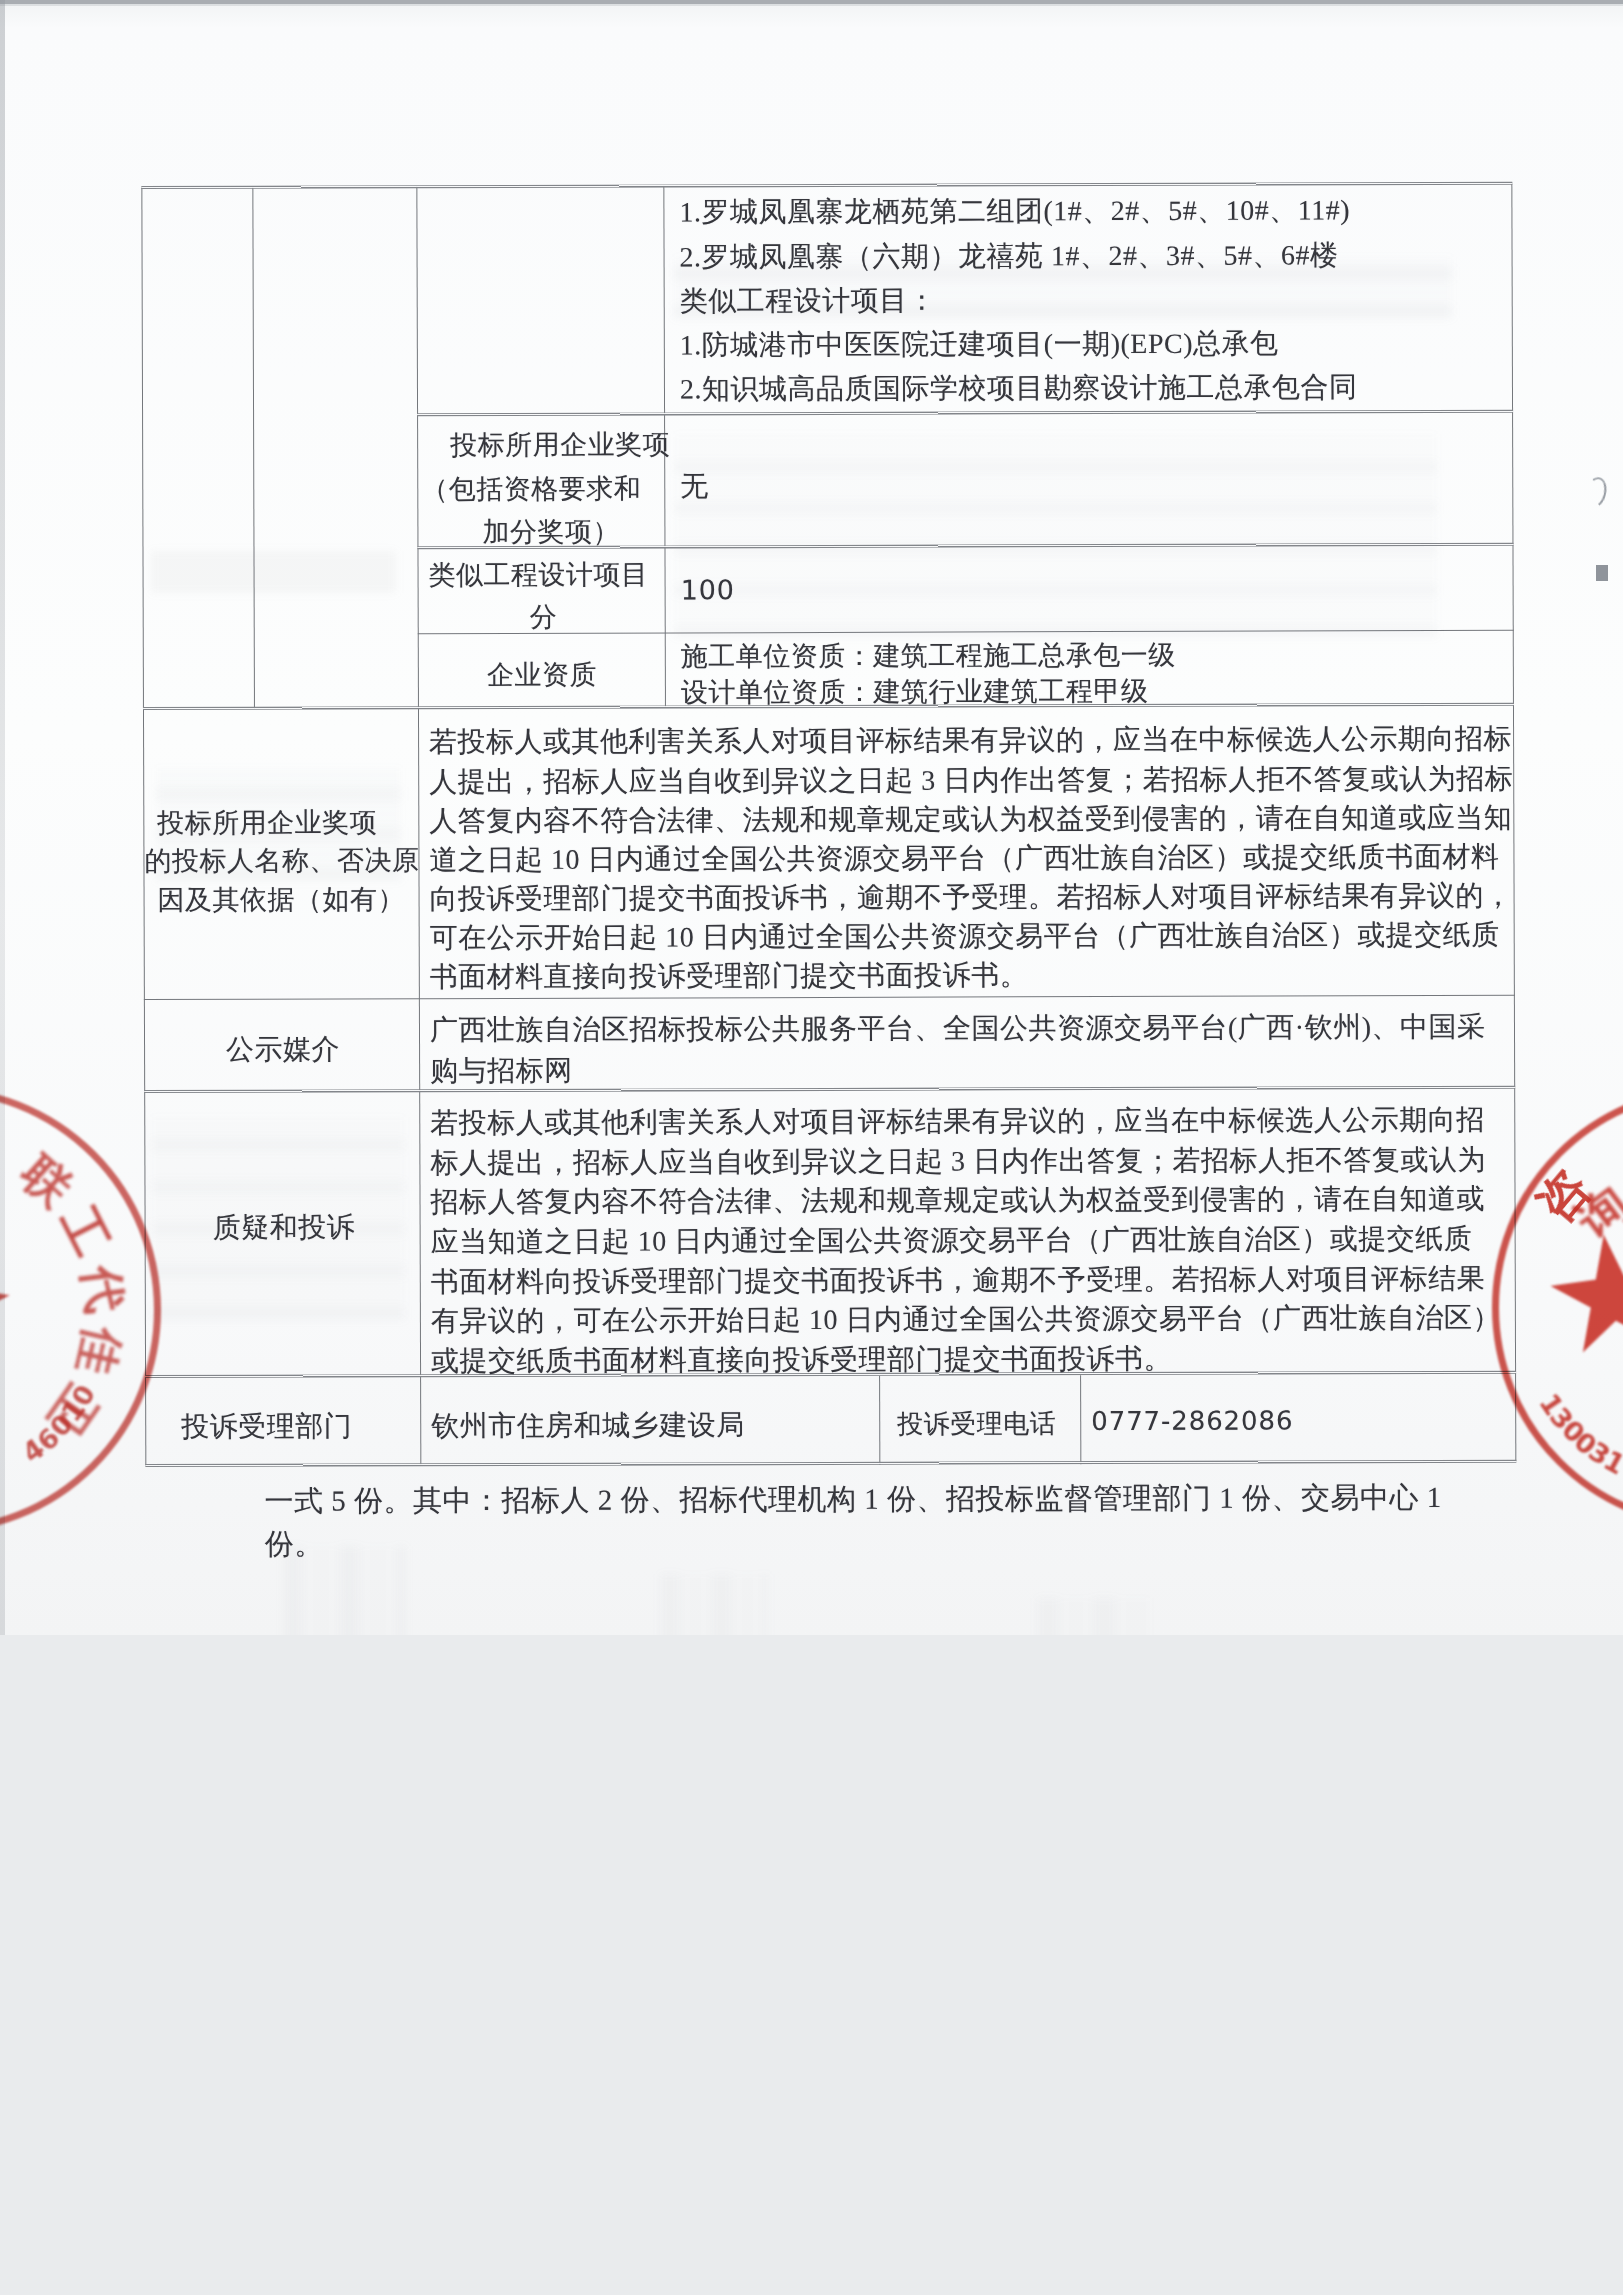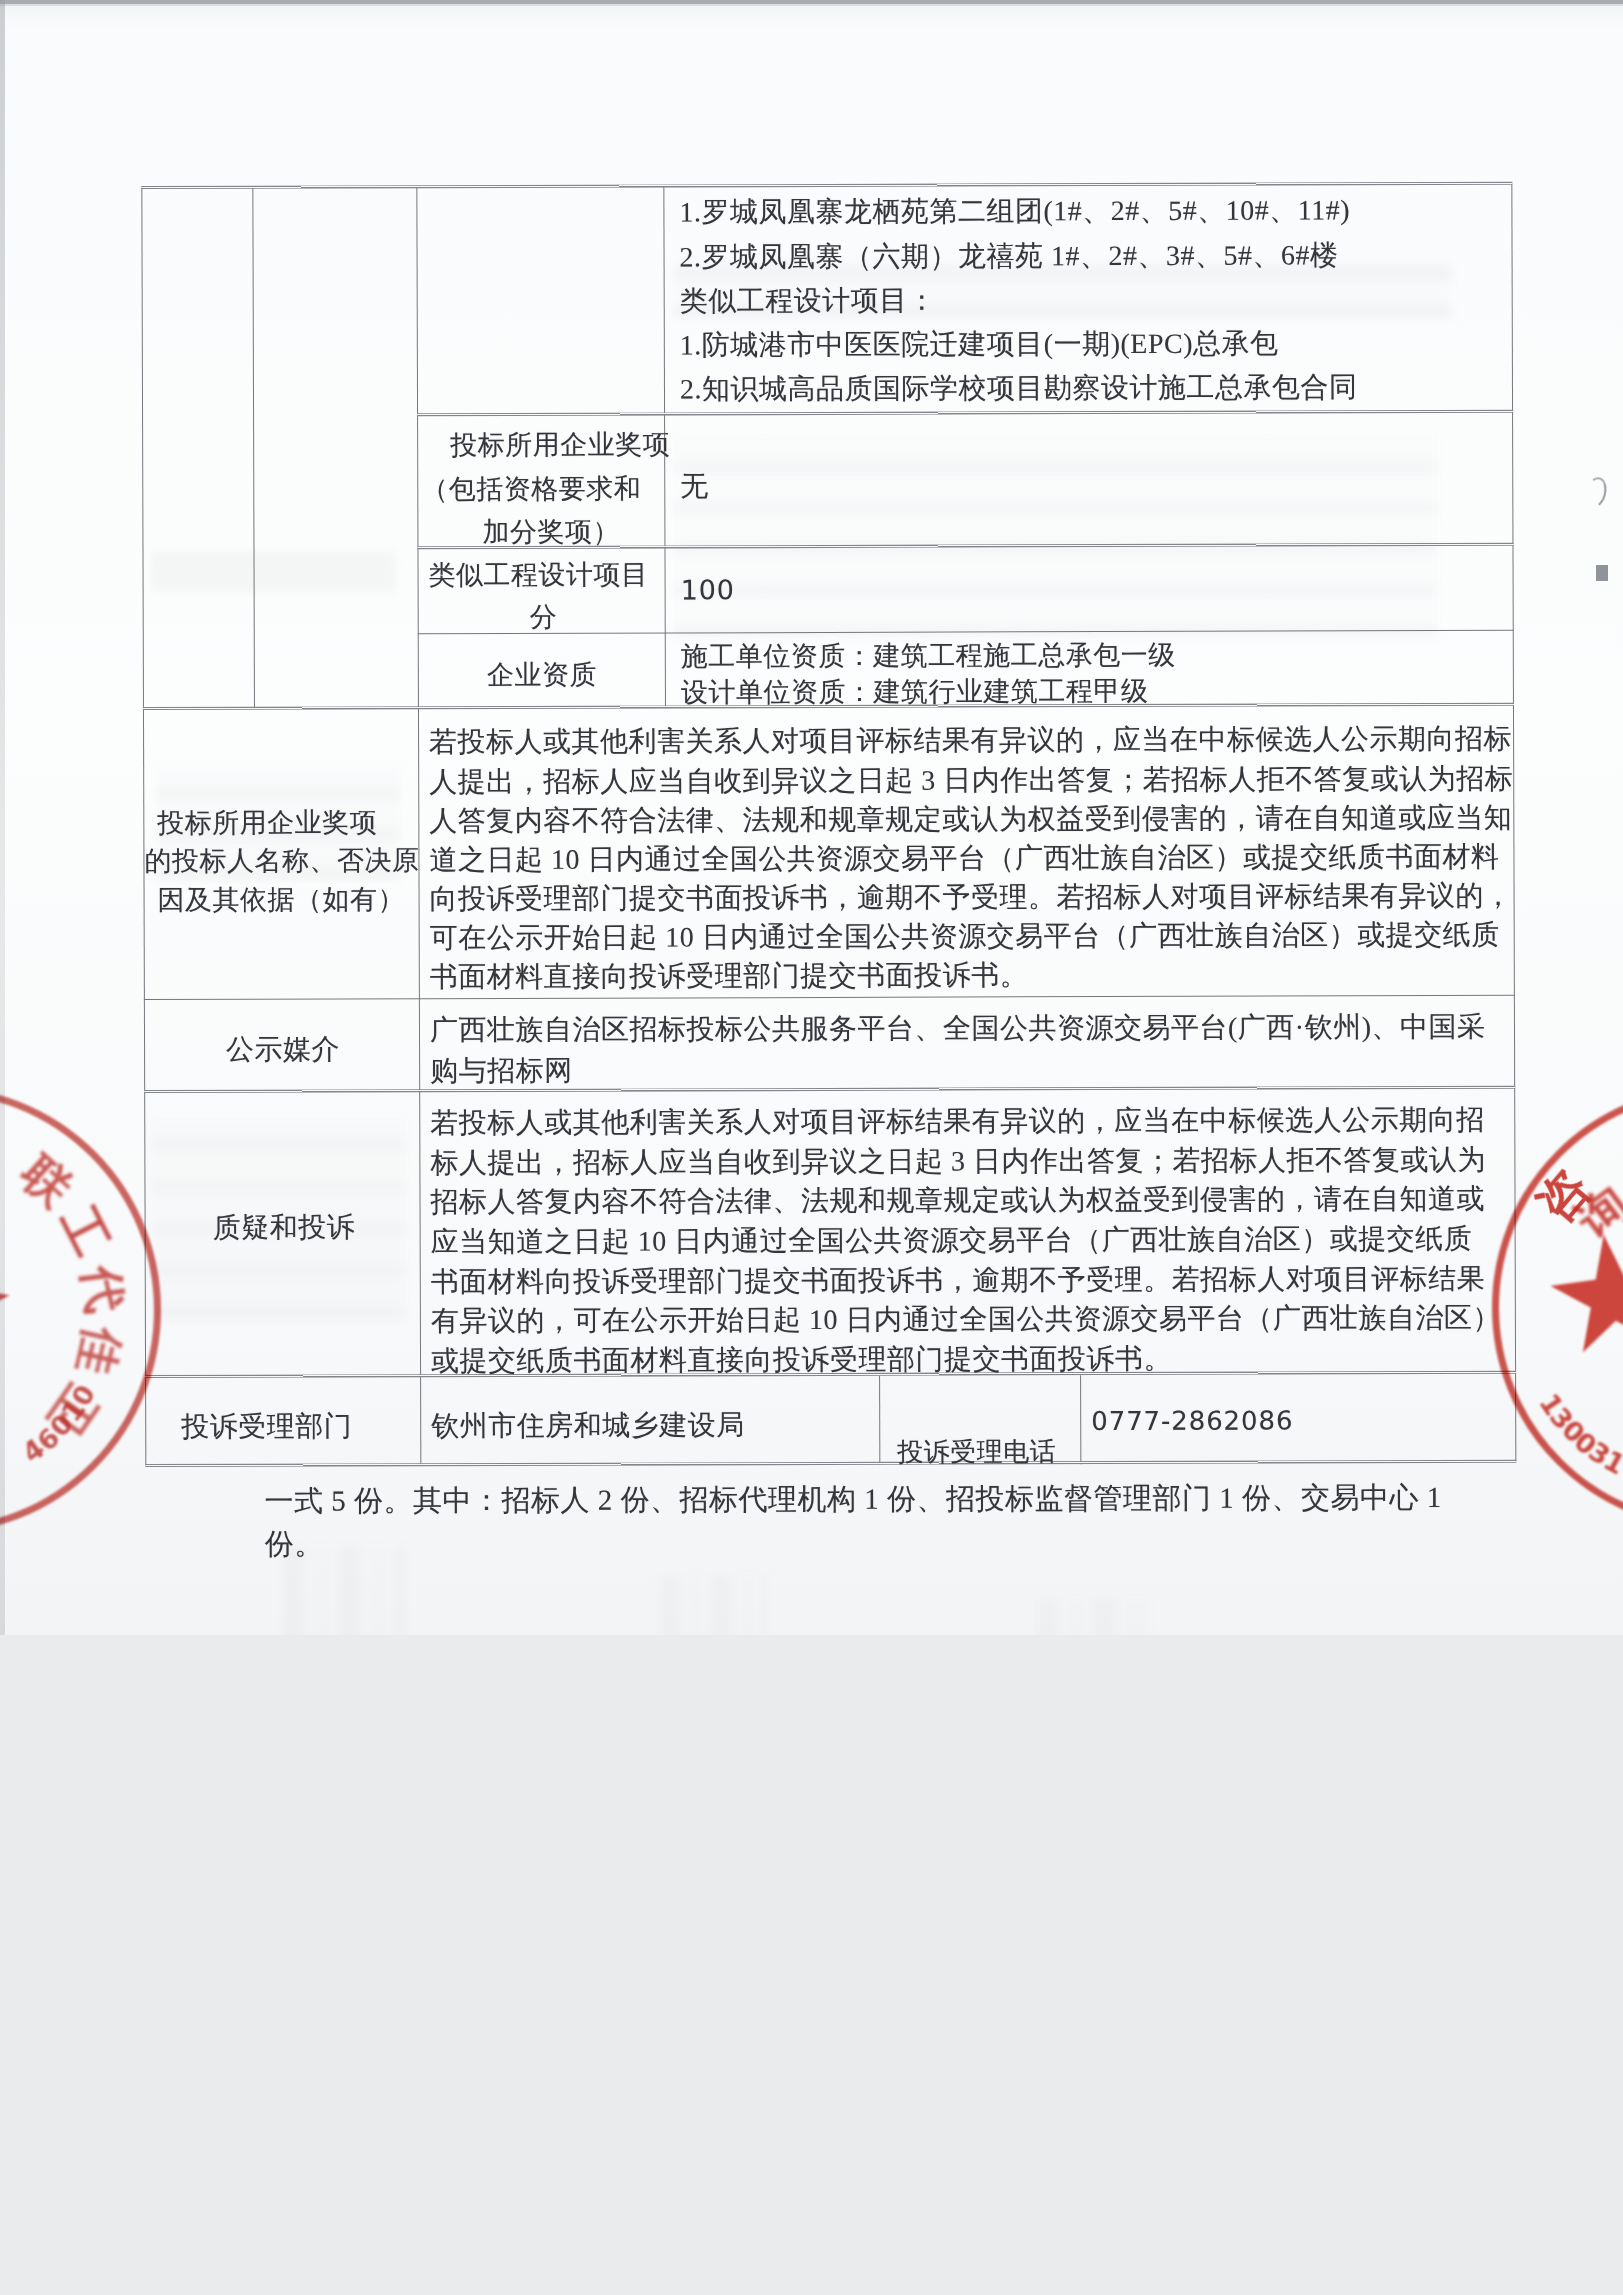--- a/index.html
+++ b/index.html
@@ -100,21 +100,21 @@
     <div class="txt" style="left:430px;top:1103px;">若投标人或其他利害关系人对项目评标结果有异议的，应当在中标候选人公示期向招</div>
     <div class="txt" style="left:430px;top:1143px;">标人提出，招标人应当自收到异议之日起 3 日内作出答复；若招标人拒不答复或认为</div>
     <div class="txt" style="left:430px;top:1182px;">招标人答复内容不符合法律、法规和规章规定或认为权益受到侵害的，请在自知道或</div>
     <div class="txt" style="left:430px;top:1222px;">应当知道之日起 10 日内通过全国公共资源交易平台（广西壮族自治区）或提交纸质</div>
     <div class="txt" style="left:430px;top:1262px;">书面材料向投诉受理部门提交书面投诉书，逾期不予受理。若招标人对项目评标结果</div>
     <div class="txt" style="left:430px;top:1301px;">有异议的，可在公示开始日起 10 日内通过全国公共资源交易平台（广西壮族自治区）</div>
     <div class="txt" style="left:430px;top:1341px;">或提交纸质书面材料直接向投诉受理部门提交书面投诉书。</div>
 
     <div class="txt" style="left:180px;top:1406px;">投诉受理部门</div>
     <div class="txt" style="left:430px;top:1406px;">钦州市住房和城乡建设局</div>
-    <div class="txt" style="left:896px;top:1407px;font-size:26px;margin-top:28px;">投诉受理电话</div>
+    <div class="txt" style="left:896px;top:1407px;font-size:26px;">投诉受理电话</div>
     <div class="txt num" style="left:1090px;top:1407px;font-size:26px;">0777-2862086</div>
 
     <div class="txt" style="left:263px;top:1480px;font-size:29px;">一式 5 份。其中：招标人 2 份、招标代理机构 1 份、招投标监督管理部门 1 份、交易中心 1</div>
     <div class="txt" style="left:263px;top:1523px;font-size:29px;">份。</div>
   </div>
 
   <div class="stamp" style="left:0;top:0;width:1623px;height:2295px;">
     <div class="ring" style="left:-287px;top:1086px;width:434px;height:434px;border:7.5px solid rgba(190,45,38,.72);"></div>
     <div class="star" style="left:-174px;top:1199px;width:207px;height:207px;font-size:203px;line-height:207px;text-align:center;color:rgba(198,48,40,.82);transform:rotate(10deg);">★</div>
     <div class="sc" style="left:22.6px;top:1150px;font-size:47px;color:rgba(192,46,40,.8);transform:rotate(42deg);">联</div>

